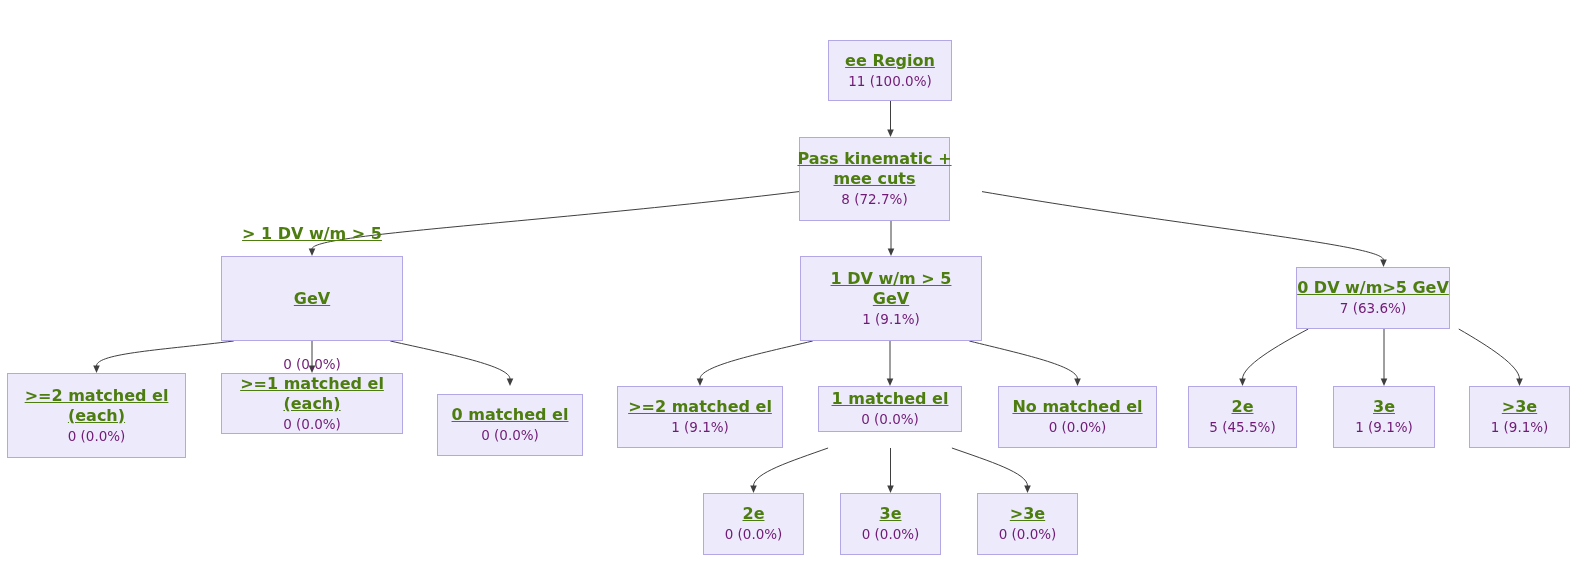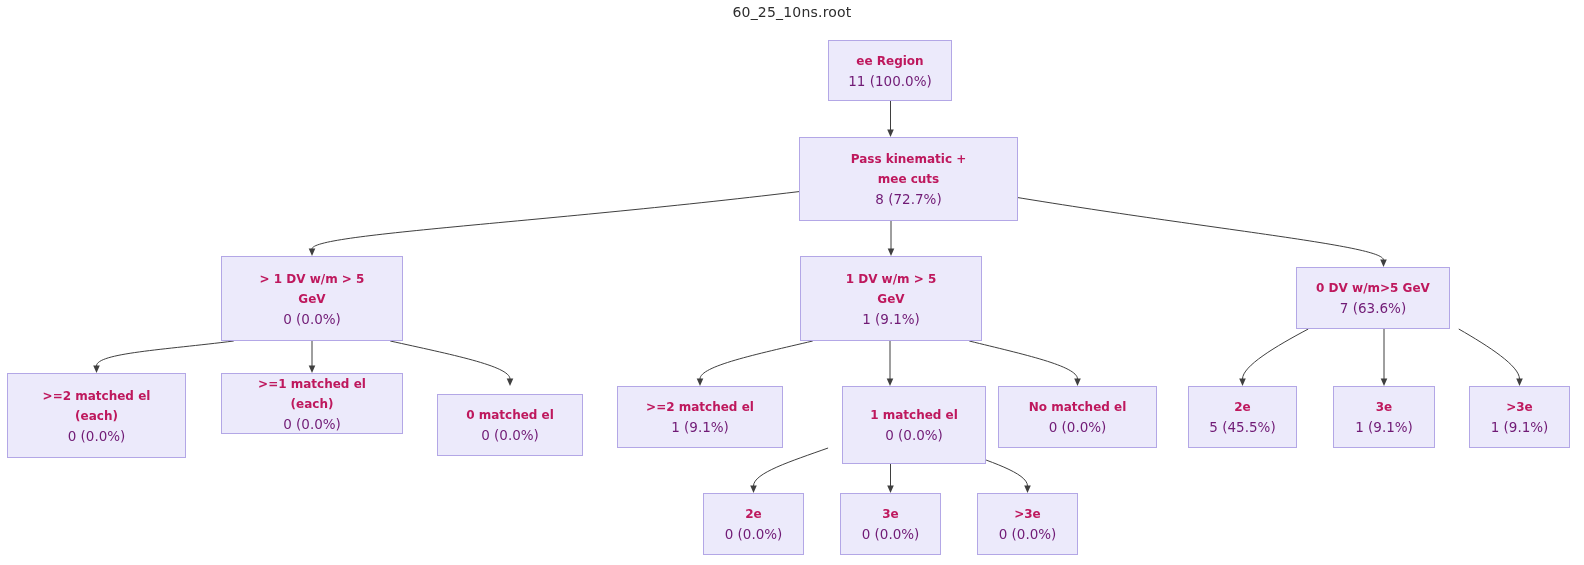--- a/index.html
+++ b/index.html
@@ -37,39 +37,39 @@
     box-sizing: border-box;
     background: #eceafb;
     border: 1px solid #b3a7e6;
     display: flex;
     flex-direction: column;
     align-items: center;
     justify-content: center;
     text-align: center;
   }
   .node .label-line {
-    font-size: 12px;
+    font-size: 16px;
     font-weight: bold;
-    color: #be185d;
+    color: #4d7c0f;
     line-height: 20px;
     white-space: nowrap;
+    text-decoration: underline;
   }
   .node .count-line {
     font-size: 13.5px;
     font-weight: normal;
     color: #701a75;
     line-height: 20px;
     white-space: nowrap;
   }
 </style>
 </head>
 <body>
 
 <div class="canvas">
-  <div class="diagram-title">60_25_10ns.root</div>
   <svg id="edges-layer" width="1584" height="565" viewBox="0 0 1584 565">
       <path d="M 890.5 101 L 890.5 130" fill="none" stroke="#3f3f3f" stroke-width="1"></path>
       <polygon points="887.2,129.4 893.8,129.4 890.5,137" fill="#3f3f3f"></polygon>
       <path d="M 799 191.6 C 531.15 223.8 312 234 312 249" fill="none" stroke="#3f3f3f" stroke-width="1"></path>
       <polygon points="308.7,248.4 315.3,248.4 312,256" fill="#3f3f3f"></polygon>
       <path d="M 891 221 L 891 249" fill="none" stroke="#3f3f3f" stroke-width="1"></path>
       <polygon points="887.7,248.4 894.3,248.4 891,256" fill="#3f3f3f"></polygon>
       <path d="M 982 191.6 C 1202.825 229.3 1383.5 245 1383.5 260" fill="none" stroke="#3f3f3f" stroke-width="1"></path>
       <polygon points="1380.2,259.4 1386.8,259.4 1383.5,267" fill="#3f3f3f"></polygon>
       <path d="M 233.74 341 C 165.12 349.75 96.5 353 96.5 366" fill="none" stroke="#3f3f3f" stroke-width="1"></path>
@@ -95,26 +95,26 @@
       <path d="M 1384 329 L 1384 379" fill="none" stroke="#3f3f3f" stroke-width="1"></path>
       <polygon points="1380.7,378.4 1387.3,378.4 1384,386" fill="#3f3f3f"></polygon>
       <path d="M 1458.75 329 C 1489.125 346.5 1519.5 366 1519.5 379" fill="none" stroke="#3f3f3f" stroke-width="1"></path>
       <polygon points="1516.2,378.4 1522.8,378.4 1519.5,386" fill="#3f3f3f"></polygon>
     </svg>
   <div id="nodes">
       <div class="node" style="left: 828px; top: 40px; width: 124px; height: 61px; background: rgb(236, 234, 251); border-color: rgb(179, 167, 230);">
         <div class="label-line">ee Region</div>
         <div class="count-line">11 (100.0%)</div>
       </div>
-      <div class="node" style="left: 799px; top: 137px; width: 219px; height: 84px; background: rgb(236, 234, 251); border-color: rgb(179, 167, 230);">
+      <div class="node" style="left: 799px; top: 137px; width: 151px; height: 84px; background: rgb(236, 234, 251); border-color: rgb(179, 167, 230);">
         <div class="label-line">Pass kinematic +</div>
         <div class="label-line">mee cuts</div>
         <div class="count-line">8 (72.7%)</div>
       </div>
-      <div class="node" style="left: 221px; top: 256px; width: 182px; height: 85px; background: rgb(236, 234, 251); border-color: rgb(179, 167, 230);">
+      <div class="node" style="left: 221px; top: 256px; width: 182px; height: 85px; background: rgb(236, 234, 251); border-color: rgb(179, 167, 230); gap: 45px;">
         <div class="label-line">&gt; 1 DV w/m &gt; 5</div>
         <div class="label-line">GeV</div>
         <div class="count-line">0 (0.0%)</div>
       </div>
       <div class="node" style="left: 800px; top: 256px; width: 182px; height: 85px; background: rgb(236, 234, 251); border-color: rgb(179, 167, 230); text-align: right;">
         <div class="label-line">1 DV w/m &gt; 5</div>
         <div class="label-line">GeV</div>
         <div class="count-line">1 (9.1%)</div>
       </div>
       <div class="node" style="left: 1296px; top: 267px; width: 154px; height: 62px; background: rgb(236, 234, 251); border-color: rgb(179, 167, 230);">
@@ -132,21 +132,21 @@
         <div class="count-line">0 (0.0%)</div>
       </div>
       <div class="node" style="left: 437px; top: 394px; width: 146px; height: 62px; background: rgb(236, 234, 251); border-color: rgb(179, 167, 230);">
         <div class="label-line">0 matched el</div>
         <div class="count-line">0 (0.0%)</div>
       </div>
       <div class="node" style="left: 617px; top: 386px; width: 166px; height: 62px; background: rgb(236, 234, 251); border-color: rgb(179, 167, 230);">
         <div class="label-line">&gt;=2 matched el</div>
         <div class="count-line">1 (9.1%)</div>
       </div>
-      <div class="node" style="left: 818px; top: 386px; width: 144px; height: 78px; background: rgb(236, 234, 251); border-color: rgb(179, 167, 230); margin-left: 24px;">
+      <div class="node" style="left: 818px; top: 386px; width: 144px; height: 46px; background: rgb(236, 234, 251); border-color: rgb(179, 167, 230);">
         <div class="label-line">1 matched el</div>
         <div class="count-line">0 (0.0%)</div>
       </div>
       <div class="node" style="left: 998px; top: 386px; width: 159px; height: 62px; background: rgb(236, 234, 251); border-color: rgb(179, 167, 230);">
         <div class="label-line">No matched el</div>
         <div class="count-line">0 (0.0%)</div>
       </div>
       <div class="node" style="left: 1188px; top: 386px; width: 109px; height: 62px; background: rgb(236, 234, 251); border-color: rgb(179, 167, 230);">
         <div class="label-line">2e</div>
         <div class="count-line">5 (45.5%)</div>

